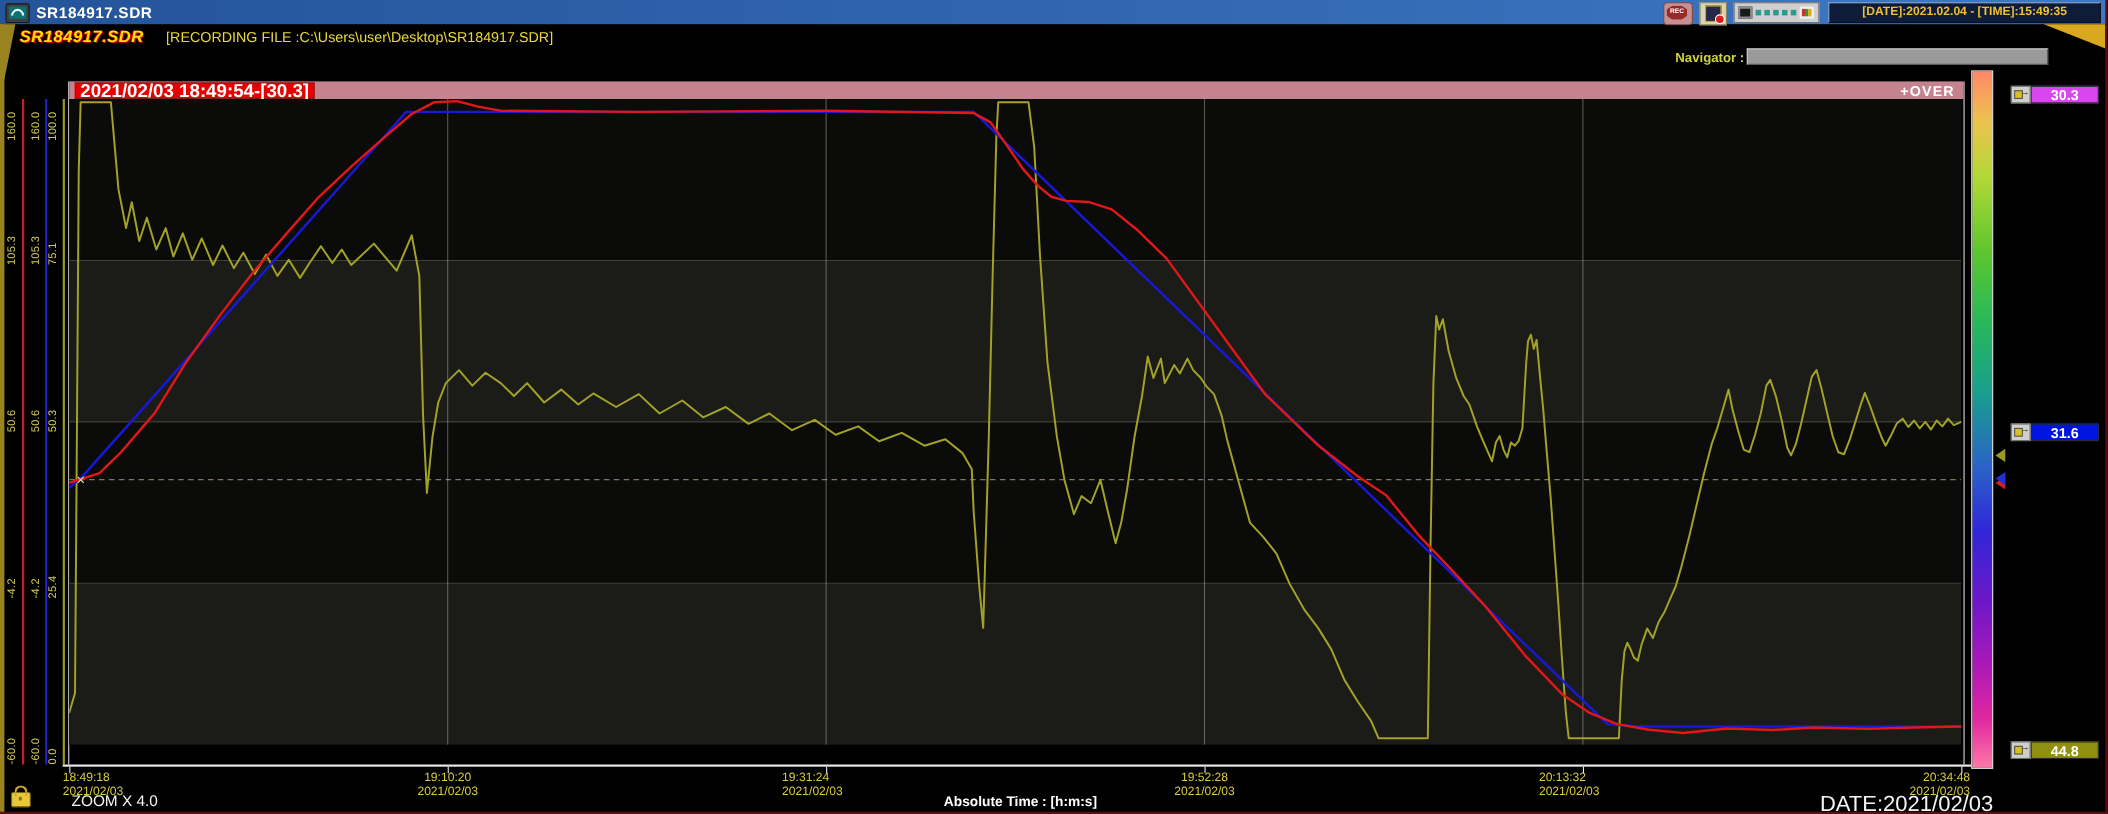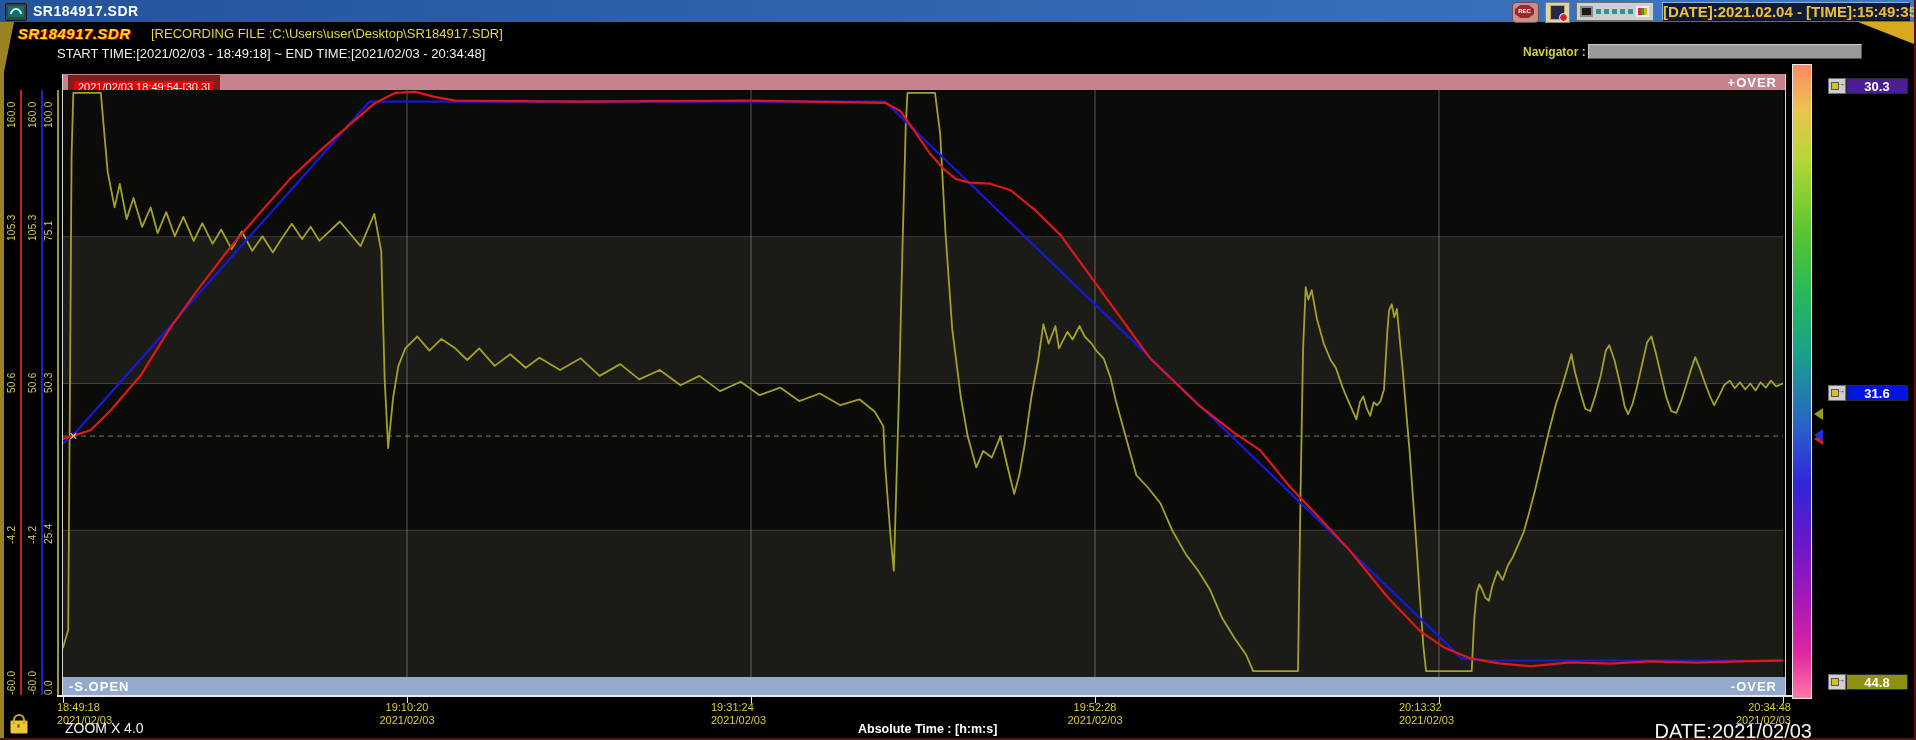--- a/index.html
+++ b/index.html
@@ -22,21 +22,21 @@
            color:#fff;font-size:6px;font-weight:bold;text-align:center;line-height:13px;}
   .card-ico{left:1545px;width:23px;background:#ddd4ae;border:1px solid #8a8468;}
   .card-in{position:absolute;left:4px;top:2px;width:13px;height:13px;background:#23284c;border:1px solid #c8a830;}
   .card-dot{position:absolute;right:1px;bottom:0;width:7px;height:7px;background:#d42020;border-radius:50%;border:1px solid #fff;}
   .link-ico{left:1576px;width:78px;background:#cfcfcf;border:1px solid #707070;display:flex;align-items:center;gap:3px;padding:0 3px;box-sizing:border-box;}
   .mon{width:13px;height:11px;background:#1a1a1a;border:2px solid #8a8a8a;box-sizing:border-box;}
   .mon.color{border-color:#f0f0f0;background:linear-gradient(90deg,#d03030 33%,#28a028 33%,#28a028 66%,#d8b020 66%);}
   .dot5{width:5px;height:5px;background:#2a9a8a;}
   .dtbox{position:absolute;left:1662px;top:2px;width:246px;height:17px;background:#0e1c3a;
          border:1px solid #8fb2dc;border-right-color:#0a1020;border-bottom-color:#0a1020;
-         color:#f0c030;font-size:15px;font-weight:bold;text-align:center;line-height:17px;white-space:nowrap;}
+         color:#f0c030;font-size:11px;font-weight:bold;text-align:center;line-height:17px;white-space:nowrap;}
   
   .goldedge{position:absolute;left:0;top:22px;width:4px;height:718px;background:#9a8422;}
   .goldwedge{position:absolute;left:0;top:22px;width:0;height:0;border-top:70px solid #9a8422;border-right:14px solid transparent;}
   .goldcorner{position:absolute;right:0;top:22px;width:0;height:0;border-top:22px solid #d8a81e;border-left:56px solid transparent;}
   
   .logo{position:absolute;left:18px;top:25px;color:#ffe000;font-size:15px;font-weight:bold;font-style:italic;
         text-shadow:1px 1px 0 #c00000,-1px 0 0 #c00000;letter-spacing:.5px;}
   .recfile{position:absolute;left:120px;top:26px;color:#e8d83a;font-size:13px;margin-left:31px;}
   .range{position:absolute;left:57px;top:46px;color:#f2f2f2;font-size:13px;}
   .navlabel{position:absolute;left:1523px;top:45px;color:#cfd23a;font-size:12px;font-weight:bold;}
@@ -44,21 +44,21 @@
           border:1px solid #c8c8c8;border-right-color:#555;border-bottom-color:#555;}
   
   .leftaxes{position:absolute;left:0;top:74px;width:62px;height:623px;}
   .axline{position:absolute;top:16px;height:605px;width:2px;}
   .axlab{position:absolute;transform:rotate(-90deg);transform-origin:0 0;font-size:10px;
          color:#d6cc52;white-space:nowrap;letter-spacing:.3px;}
   .plotwrap{position:absolute;left:62px;top:74px;width:1722px;height:621px;
             border-left:1px solid #d8d8d8;border-right:1px solid #d8d8d8;box-sizing:content-box;}
   .pinkband{position:absolute;left:0;top:0;width:100%;height:16px;background:#c4838f;}
   .cursorinfo{position:absolute;left:5px;top:1px;height:13px;line-height:13px;padding:0 4px;
-              background:#e80000;border:6px solid #7f1d1d;color:#fff;font-size:11px;font-weight:normal;white-space:nowrap;}
+              background:#e80000;border:1px solid #7f1d1d;color:#fff;font-size:17px;font-weight:bold;white-space:nowrap;}
   .overplus{position:absolute;right:8px;top:1px;color:#fff;font-size:13px;font-weight:bold;letter-spacing:1px;margin-left:12px;}
   .plot{position:absolute;left:0;top:16px;width:1720px;height:587px;background:#0b0b0a;}
   .sopenband{position:absolute;left:0;top:603px;width:100%;height:18px;background:#93aacd;}
   .sopen{position:absolute;left:6px;top:2px;color:#fff;font-size:13px;font-weight:bold;letter-spacing:1px;}
   .overminus{position:absolute;right:8px;top:2px;color:#fff;font-size:13px;font-weight:bold;letter-spacing:1px;}
   .baseline{position:absolute;left:57px;top:695px;width:1735px;height:2px;background:#e8e8e8;}
   .btick{position:absolute;top:697px;width:1px;height:6px;background:#e8e8e8;}
   .timeaxis{position:absolute;left:0;top:701px;width:1916px;height:28px;}
   .tlab{position:absolute;color:#d8cc3a;font-size:11px;line-height:13px;white-space:nowrap;}
   
@@ -111,21 +111,20 @@
     </div>
     <div class="dtbox">[DATE]:2021.02.04 - [TIME]:15:49:35</div>
   </div>
 
   <div class="goldedge"></div>
   <div class="goldwedge"></div>
   <div class="goldcorner"></div>
 
   <div class="logo">SR184917.SDR</div>
   <div class="recfile">[RECORDING FILE :C:\Users\user\Desktop\SR184917.SDR]</div>
-  <div class="range">START TIME:[2021/02/03 - 18:49:18] ~ END TIME:[2021/02/03 - 20:34:48]</div>
   <div class="navlabel">Navigator :</div>
   <div class="navbar"></div>
 
   <div class="leftaxes" id="leftaxes">
       <div class="axline" style="left:20px;background:#c42020"></div>
       <div class="axlab" style="left:6px;top:54px">160.0</div>
       <div class="axlab" style="left:6px;top:167.25px">105.3</div>
       <div class="axlab" style="left:6px;top:318.5px">50.6</div>
       <div class="axlab" style="left:6px;top:469.75px">-4.2</div>
       <div class="axlab" style="left:6px;top:621px">-60.0</div>
@@ -157,24 +156,20 @@
           <line x1="344" y1="0" x2="344" y2="587" stroke="rgba(215,215,215,0.38)" stroke-width="1"></line>
           <line x1="688" y1="0" x2="688" y2="587" stroke="rgba(215,215,215,0.38)" stroke-width="1"></line>
           <line x1="1032" y1="0" x2="1032" y2="587" stroke="rgba(215,215,215,0.38)" stroke-width="1"></line>
           <line x1="1376" y1="0" x2="1376" y2="587" stroke="rgba(215,215,215,0.38)" stroke-width="1"></line>
           <line x1="0" y1="346.06318181818176" x2="1720" y2="346.06318181818176" stroke="rgba(225,212,150,0.55)" stroke-width="1" stroke-dasharray="5,4"></line>
           <polyline points="0.0,557.6 5.2,540.0 6.9,305.2 8.6,64.6 10.3,2.9 37.8,2.9 44.7,82.2 51.6,117.4 56.8,93.9 63.6,129.1 70.5,108.0 79.1,136.8 87.7,117.4 94.6,143.2 103.2,122.1 111.8,146.2 120.4,126.8 130.7,150.9 139.3,133.2 149.6,153.8 158.2,139.7 168.6,159.1 178.9,141.5 189.2,160.8 199.5,146.2 209.8,162.6 218.4,149.1 228.8,133.8 239.1,149.1 247.7,136.8 256.3,150.9 276.9,131.5 297.6,156.1 311.3,123.9 318.2,160.8 321.6,287.6 325.1,358.1 330.2,307.0 335.4,275.9 342.3,258.3 354.3,246.5 366.4,260.6 378.4,248.9 392.2,258.3 404.2,270.0 416.2,258.3 431.7,275.9 447.2,264.2 462.7,277.7 476.4,267.7 497.1,280.0 517.7,268.3 536.6,285.9 557.3,274.1 576.2,289.4 596.8,280.0 617.5,295.3 636.4,285.9 657.0,301.1 677.7,291.7 696.6,305.2 717.2,297.6 736.2,311.1 756.8,303.5 777.4,315.2 796.4,309.3 811.8,321.7 820.4,336.4 822.2,375.7 827.3,443.8 830.8,480.8 832.5,424.4 835.9,307.0 839.4,160.8 842.8,34.0 844.5,2.9 872.0,2.9 877.2,44.0 882.4,141.5 889.2,238.9 897.8,307.0 904.7,346.3 913.3,377.4 920.2,361.0 928.8,367.5 937.4,346.3 944.3,375.7 951.2,403.9 956.3,385.1 961.5,355.7 968.4,307.0 975.2,270.0 980.4,234.2 985.6,253.6 992.4,236.0 995.9,258.3 1004.5,241.8 1009.6,249.5 1016.5,236.0 1021.7,246.5 1028.6,253.6 1033.7,261.2 1040.6,268.3 1047.5,287.6 1052.6,309.9 1064.7,354.0 1073.3,385.1 1085.3,398.0 1097.4,413.2 1109.4,440.8 1123.2,464.9 1135.2,480.8 1147.2,500.1 1159.3,528.3 1171.3,547.7 1183.4,565.3 1190.2,581.1 1235.0,581.1 1237.5,405.0 1240.1,258.3 1242.7,197.2 1245.3,209.6 1248.7,200.2 1253.9,228.9 1260.8,253.6 1267.6,270.0 1272.8,277.7 1279.7,297.6 1284.8,309.9 1290.0,321.7 1293.4,329.3 1296.9,312.3 1300.3,306.4 1303.8,318.7 1307.2,325.8 1310.6,312.3 1314.1,315.2 1317.5,311.1 1321.0,299.4 1322.7,270.0 1324.4,240.7 1326.1,220.1 1328.7,214.3 1331.3,227.2 1333.9,219.0 1336.4,246.0 1339.9,281.8 1343.3,322.9 1346.8,363.9 1350.2,410.9 1353.6,457.9 1357.1,510.7 1360.5,557.6 1363.1,581.1 1408.7,581.1 1411.3,528.3 1413.8,501.9 1416.4,494.3 1419.0,499.5 1422.4,507.8 1425.9,510.7 1429.3,496.0 1434.5,481.3 1439.6,490.1 1444.8,475.5 1450.0,466.7 1455.1,454.9 1460.3,443.2 1465.4,425.6 1472.3,399.2 1479.2,369.8 1486.1,340.5 1493.0,314.0 1498.1,299.4 1503.3,281.8 1508.4,264.2 1511.9,281.8 1517.0,301.1 1522.2,318.7 1527.4,321.1 1532.5,305.2 1537.7,285.9 1542.8,260.6 1546.3,255.3 1551.4,270.0 1556.6,291.7 1561.8,317.0 1565.2,324.0 1569.5,314.0 1573.8,297.6 1579.0,274.7 1584.1,252.4 1588.4,246.5 1592.7,262.4 1597.9,284.7 1603.0,306.4 1608.2,321.1 1613.4,322.9 1618.5,309.9 1623.7,293.5 1628.8,277.1 1632.3,267.1 1637.4,280.0 1642.6,294.7 1647.8,308.2 1651.2,315.2 1656.4,305.2 1661.5,294.7 1666.7,290.6 1671.8,298.2 1677.0,292.3 1682.2,299.4 1687.3,293.5 1692.5,300.5 1697.6,292.3 1702.8,297.6 1708.0,290.6 1713.1,296.4 1720.0,293.5" fill="none" stroke="#a2a228" stroke-width="1.8" stroke-linejoin="round" stroke-linecap="round"></polyline>
           <polyline points="0.0,353.5 12.0,343.1 86.0,259.9 172.0,163.0 258.0,66.2 306.2,11.7 822.2,11.7 946.0,131.3 1066.4,247.6 1204.0,380.5 1341.6,513.4 1398.4,568.3 1427.6,570.5 1720.0,570.5" fill="none" stroke="#1818d8" stroke-width="2.2" stroke-linejoin="round" stroke-linecap="round"></polyline>
           <polyline points="0.0,349.0 27.5,340.2 46.4,321.8 77.4,285.8 106.6,238.8 137.6,195.8 166.8,158.0 197.8,121.9 227.0,88.9 256.3,61.4 287.2,34.2 311.3,13.6 332.0,2.9 352.6,1.9 371.5,6.9 392.2,10.7 516.0,11.7 688.0,10.7 822.2,12.8 837.6,21.3 851.4,40.8 866.9,63.5 880.6,79.0 892.7,88.9 906.4,92.6 927.1,93.7 947.7,100.3 971.8,119.8 997.6,145.1 1087.0,268.2 1135.2,314.8 1171.3,342.9 1197.1,360.2 1226.4,396.2 1255.6,426.9 1286.6,460.3 1324.4,507.0 1357.1,541.1 1381.2,557.6 1407.0,568.3 1436.2,573.4 1467.2,576.3 1506.7,572.3 1548.0,573.7 1585.8,571.3 1634.0,572.6 1677.0,571.3 1720.0,570.5" fill="none" stroke="#e01818" stroke-width="2.2" stroke-linejoin="round" stroke-linecap="round"></polyline>
           <text x="10.32" y="351.06318181818176" fill="#e8d890" font-size="14" text-anchor="middle" font-family="Liberation Sans">×</text>
         </svg></div>
-    <div class="sopenband">
-      <div class="sopen">-S.OPEN</div>
-      <div class="overminus">-OVER</div>
-    </div>
   </div>
   <div class="baseline"></div>
   <div class="timeaxis" id="timeaxis">
       <div class="tlab" style="left:57px;text-align:left">18:49:18<br>2021/02/03</div>
       <div class="btick" style="left:63px;top:-4px"></div>
       <div class="tlab" style="left:367px;width:80px;text-align:center">19:10:20<br>2021/02/03</div>
       <div class="btick" style="left:407px;top:-4px"></div>
       <div class="tlab" style="left:711px;width:80px;">19:31:24<br>2021/02/03</div>
       <div class="btick" style="left:751px;top:-4px"></div>
       <div class="tlab" style="left:1055px;width:80px;text-align:center">19:52:28<br>2021/02/03</div>
@@ -187,21 +182,21 @@
 
   <div class="gradbar"></div>
   <div id="markers">
       <div class="tri" style="left:1814px;top:408px;border-right:9px solid #9a9a22"></div>
       <div class="tri" style="left:1814px;top:433px;border-right:9px solid #d02020"></div>
       <div class="tri" style="left:1814px;top:429px;border-right:9px solid #2030d8"></div>
     </div>
   <div id="readouts">
       <div class="readout" style="top:78px">
         <div class="rchip"></div>
-        <div class="rval" style="background:#4c1d95">30.3</div>
+        <div class="rval" style="background:#d946ef">30.3</div>
       </div>
       <div class="readout" style="top:385px">
         <div class="rchip"></div>
         <div class="rval" style="background:#0014e0">31.6</div>
       </div>
       <div class="readout" style="top:674px">
         <div class="rchip"></div>
         <div class="rval" style="background:#8f8f10">44.8</div>
       </div>
     </div>

